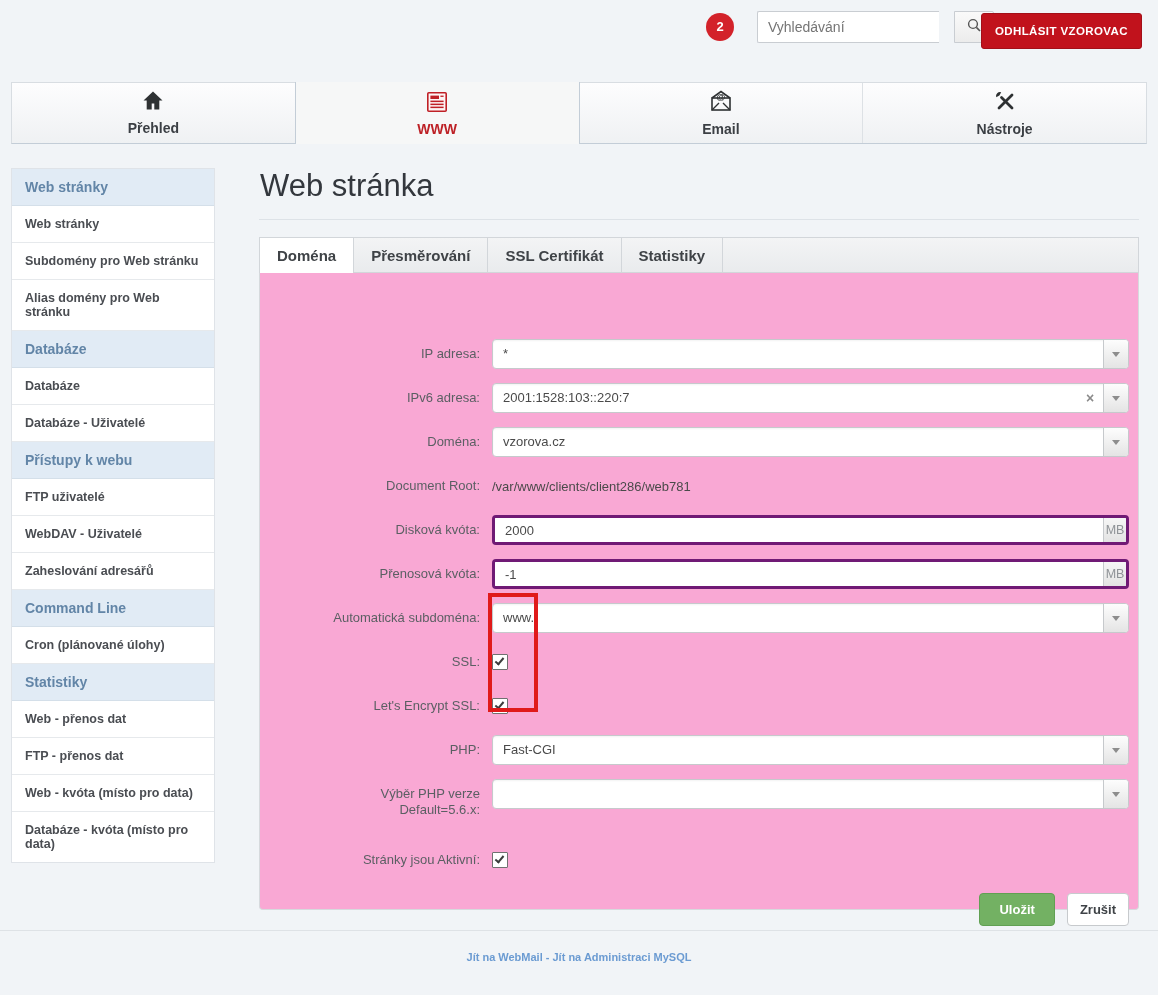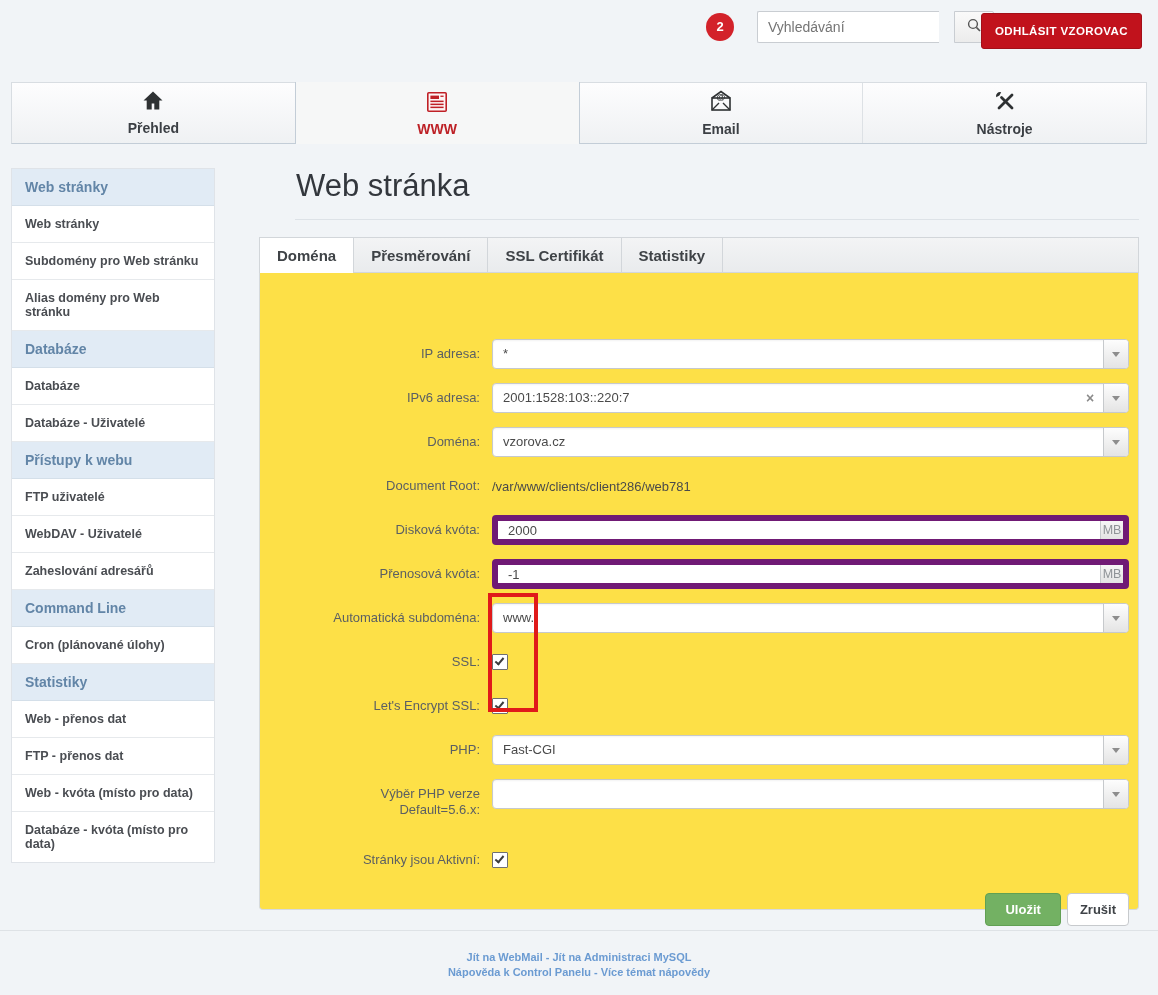--- a/index.html
+++ b/index.html
@@ -74,39 +74,39 @@
   }
   .side-item {
     background:#fff; color:#4a4d52; font-size:12.5px; font-weight:bold;
     padding:11px 13px; border-bottom:1px solid #e6e9ec; cursor:pointer;
   }
   .side-item:last-child { border-bottom:none; }
 
   .main { margin-left:44px; width:880px; flex:none; }
   .page-title {
     font-size:31px; font-weight:normal; color:#33373d;
-    padding:0 0 15px 1px; border-bottom:1px solid #dde2e7;margin-left:36px;
+    padding:0 0 15px 1px; border-bottom:1px solid #dde2e7;
   }
 
   .tabstrip {
     margin-top:17px; display:flex;
     background:linear-gradient(#f3f4f5,#e9ebed);
     border:1px solid #d2d6da;
     height:36px;
   }
   .tab {
     padding:0 17px; font-size:15px; font-weight:bold; color:#3f4347;
     display:flex; align-items:center; border-right:1px solid #d2d6da; cursor:pointer;
   }
   .tab.active { background:#fff; margin-bottom:-1px; }
 
   .formpanel {
     position:relative;
     border:1px solid #d6dadd; border-top:none; border-radius:0 0 4px 4px;
-    background:#fde047; height:637px; padding:66px 9px 0 0;
+    background:#f9a8d4; height:637px; padding:66px 9px 0 0;
   }
 
   .frow { display:flex; margin-bottom:14px; min-height:30px; align-items:center; }
   .frow.tall { align-items:flex-start; min-height:52px; }
   .flabel {
     flex:0 0 232px; text-align:right; padding-right:12px;
     font-size:13px; color:#5b5f63; line-height:16px;
   }
   .fctrl { flex:1; position:relative; display:flex; align-items:center; }
 
@@ -121,21 +121,21 @@
                color:#8a8a8a; font-size:14px; font-weight:bold; }
   .sel .btnbox {
     width:25px; border-left:1px solid #c6c9cc;
     background:linear-gradient(#fdfdfd,#e4e4e4);
     display:flex; align-items:center; justify-content:center;
     border-radius:0 3px 3px 0;
   }
   .caret { width:0; height:0; border-left:4px solid transparent; border-right:4px solid transparent;
            border-top:5px solid #8d8d8d; }
 
-  .inputgrp { display:flex; width:100%; height:30px; border:6px solid #701a75; border-radius:4px;
+  .inputgrp { display:flex; width:100%; height:30px; border:3px solid #701a75; border-radius:4px;
               overflow:hidden; background:#fff; box-shadow: inset 0 1px 2px rgba(0,0,0,.05); }
   .inputgrp input {
     flex:1; border:none; outline:none; padding:0 10px; font-size:13px; color:#4a4a4a;
     font-family:"Liberation Sans", sans-serif;
   }
   .inputgrp .addon {
     width:23px; border-left:1px solid #c6c9cc;
     background:linear-gradient(#f6f6f6,#e3e3e3);
     color:#8f9397; font-size:12.5px; display:flex; align-items:center; justify-content:center;
   }
@@ -150,21 +150,21 @@
     position:absolute; left:4px; top:1px; width:5px; height:9px;
     border-right:2px solid #3c3c3c; border-bottom:2px solid #3c3c3c;
     transform:rotate(40deg);
   }
 
   .annot-box {
     position:absolute; left:228px; top:320px; width:50px; height:119px;
     border:4px solid #e01a1a; z-index:5; pointer-events:none;
   }
 
-  .btnrow { display:flex; justify-content:flex-end; gap:6px; margin-top:18px; }
+  .btnrow { display:flex; justify-content:flex-end; gap:12px; margin-top:18px; }
   .btn-save {
     background:#73b163; border:1px solid #61a053; color:#fff;
     font-size:13px; font-weight:bold; padding:8px 19px; border-radius:4px; cursor:pointer;
     font-family:"Liberation Sans", sans-serif;
   }
   .btn-cancel {
     background:#fff; border:1px solid #c7cacd; color:#3f4347;
     font-size:13px; font-weight:bold; padding:8px 12px; border-radius:4px; cursor:pointer;
     font-family:"Liberation Sans", sans-serif;
   }
@@ -416,17 +416,14 @@
       </div>
 
     </div>
   </div>
 </div>
 
 <div class="footer">
   <div class="row">
     <a>Jít na WebMail</a><span class="sep"> - </span><a>Jít na Administraci MySQL</a>
   </div>
-  <div class="row">
-    <a>Nápověda k Control Panelu</a><span class="sep"> - </span><a>Více témat nápovědy</a>
-  </div>
 
 </div>
 
 </body></html>

